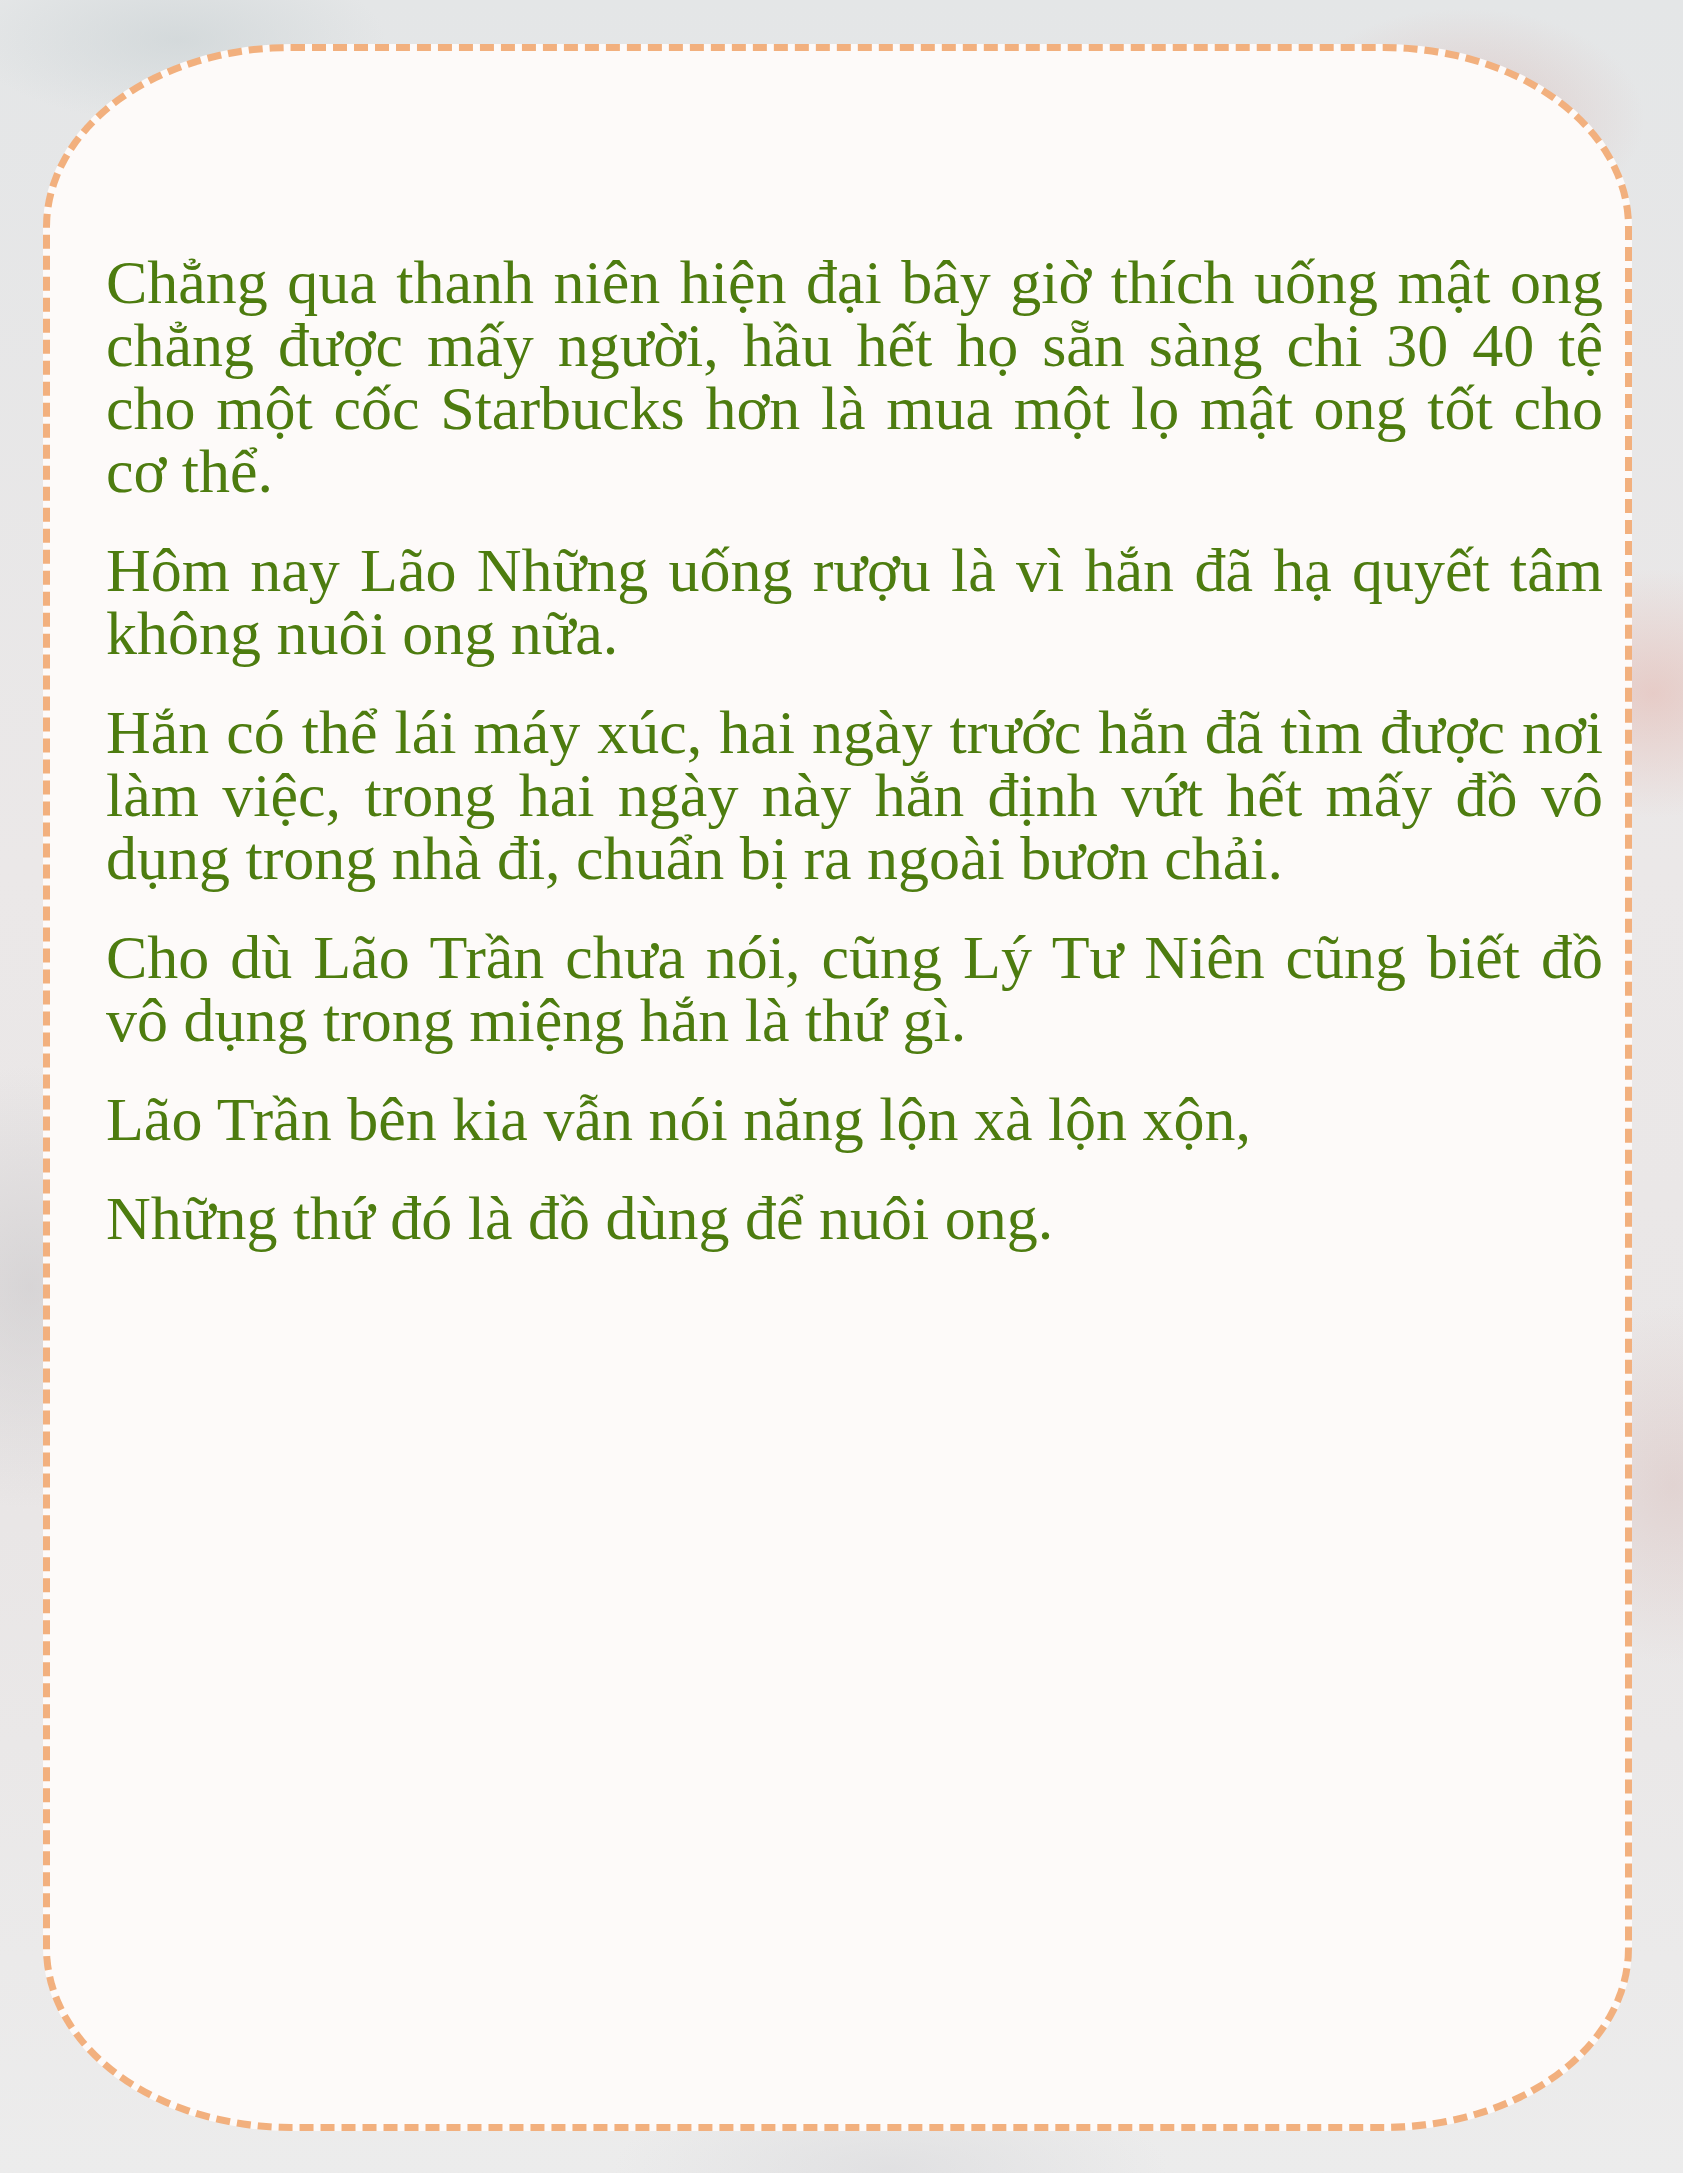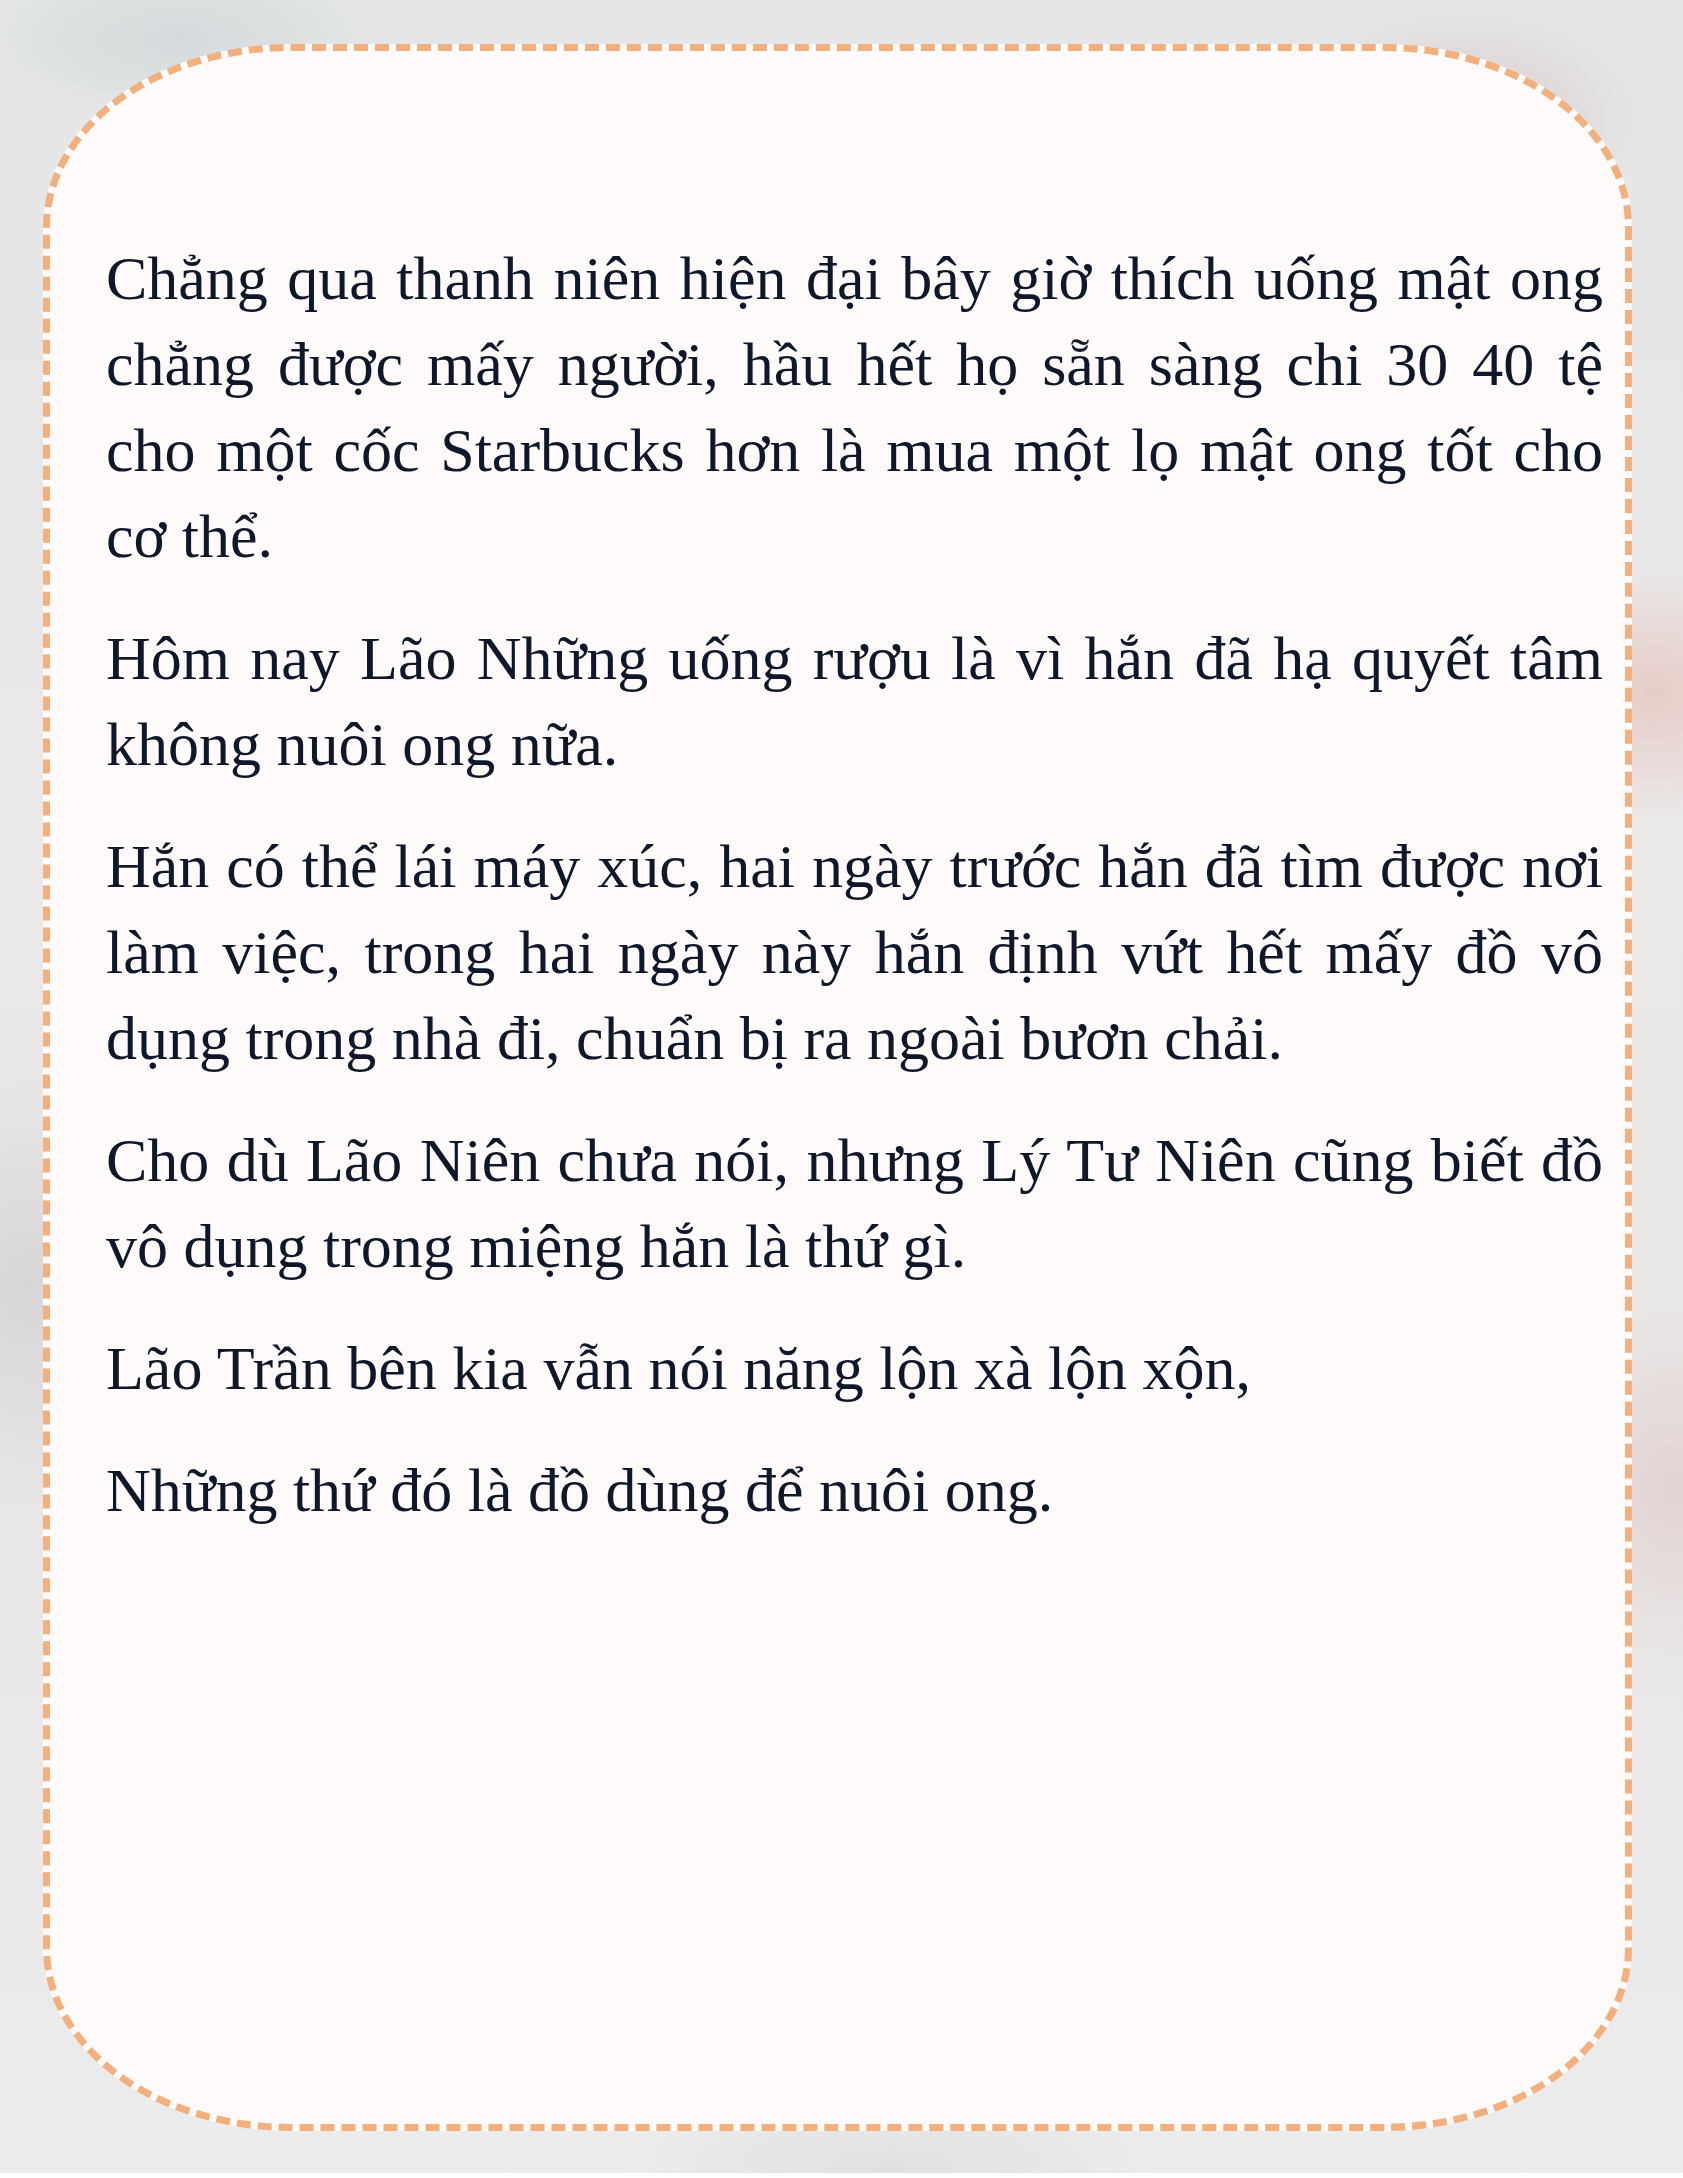--- a/index.html
+++ b/index.html
@@ -36,39 +36,39 @@
       width: 1589px;
       height: 2087px;
       box-sizing: border-box;
       background: #fdfaf9;
       border: 7px dashed #f2b07e;
       border-radius: 248px / 183px;
     }
     .content {
       position: absolute;
       left: 56px;
-      top: 184px;
+      top: 200px;
       width: 1497px;
-      color: #0f172a;
+      color: #4d7c0f;
       font-size: 62px;
-      line-height: 86px;
+      line-height: 63px;
       text-align: justify;
     }
     .content p {
       margin: 0 0 36px 0;
     }
   </style>
 </head>
 <body>
 
 <div class="bottom-strip"></div>
 
 <div class="card">
   <div class="content">
     <p>Chẳng qua thanh niên hiện đại bây giờ thích uống mật ong chẳng được mấy người, hầu hết họ sẵn sàng chi 30 40 tệ cho một cốc Starbucks hơn là mua một lọ mật ong tốt cho cơ thể.</p>
     <p>Hôm nay Lão Những uống rượu là vì hắn đã hạ quyết tâm không nuôi ong nữa.</p>
     <p>Hắn có thể lái máy xúc, hai ngày trước hắn đã tìm được nơi làm việc, trong hai ngày này hắn định vứt hết mấy đồ vô dụng trong nhà đi, chuẩn bị ra ngoài bươn chải.</p>
-    <p>Cho dù Lão Niên chưa nói, nhưng Lý Tư Niên cũng biết đồ vô dụng trong miệng hắn là thứ gì.</p>
+    <p>Cho dù Lão Trần chưa nói, cũng Lý Tư Niên cũng biết đồ vô dụng trong miệng hắn là thứ gì.</p>
     <p>Lão Trần bên kia vẫn nói năng lộn xà lộn xộn,</p>
     <p>Những thứ đó là đồ dùng để nuôi ong.</p>
   </div>
 </div>
 
 
 </body></html>

